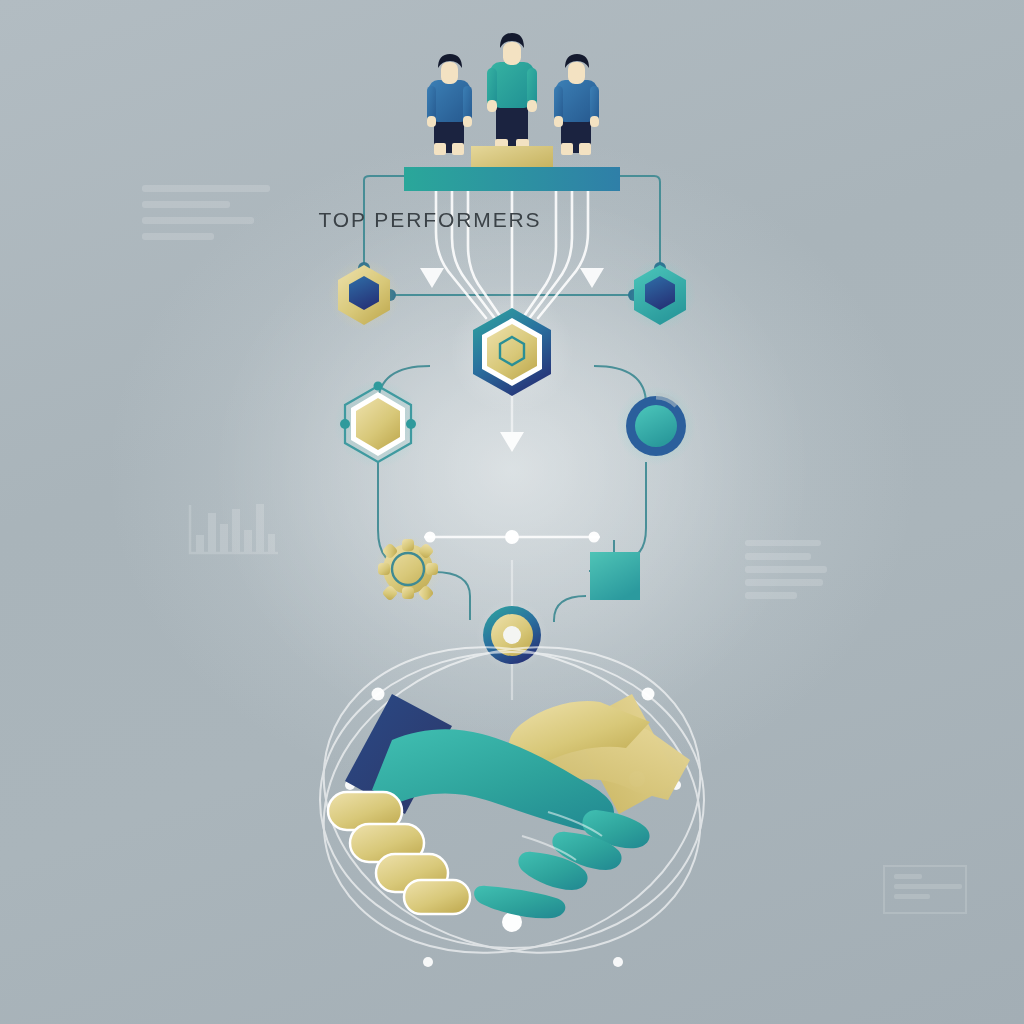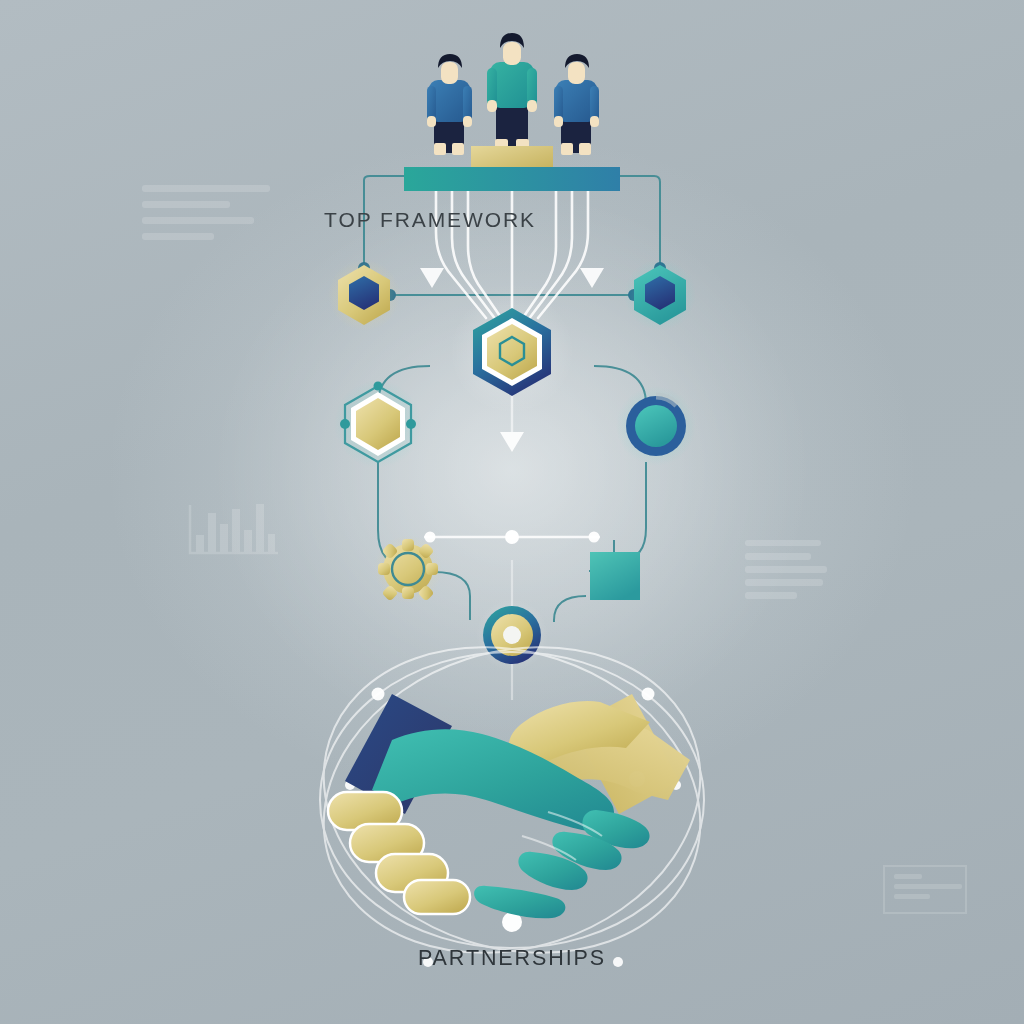--- a/index.html
+++ b/index.html
@@ -399,18 +399,17 @@
         <path d="M486 886 C512 888 538 892 556 898 C570 902 568 916 552 918 C530 920 498 912 482 904 C470 898 472 884 486 886 Z"></path>
       </g>
 
       <g stroke="#ffffff" stroke-width="2" opacity="0.5" fill="none">
         <path d="M548 812 C568 818 588 826 602 836"></path>
         <path d="M522 836 C542 842 562 850 576 860"></path>
       </g>
     </g>
   </svg>
 
-  <div class="label" id="lbl-top">TOP FRAMEWORK</div>
-
-
-  <div class="label" id="lbl-bottom">PARTNERSHIPS</div>
+  <div class="label" id="lbl-top">TOP PERFORMERS</div>
+
+
 
 </div>
 
 </body></html>

